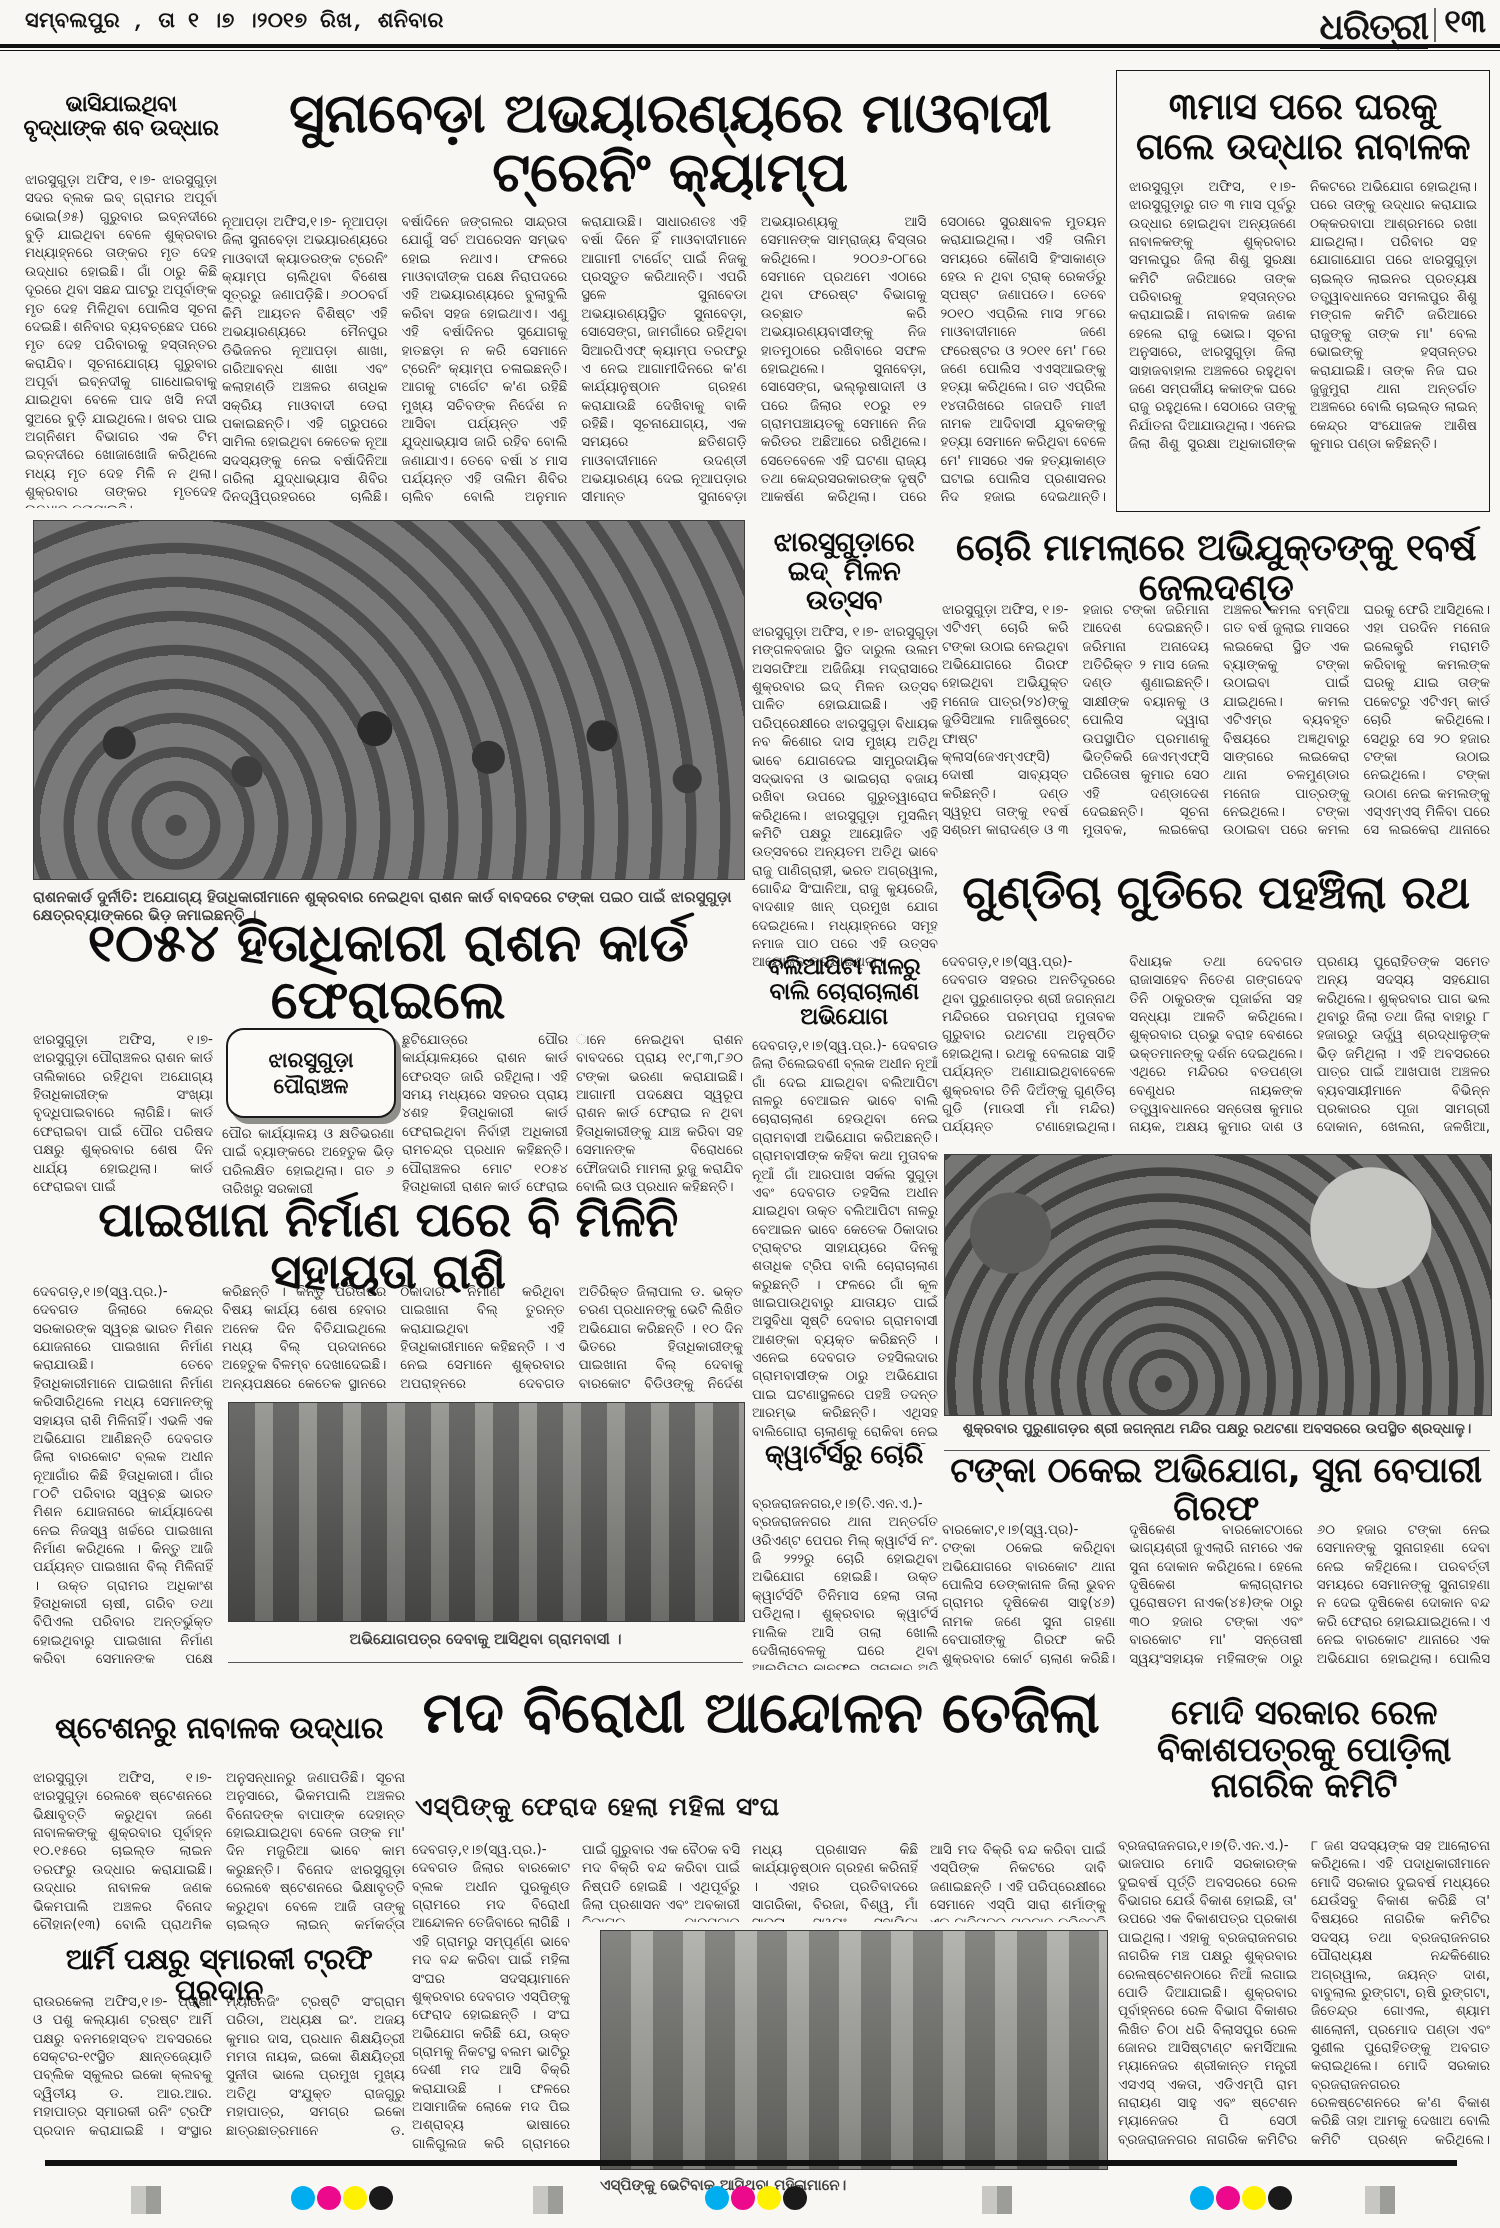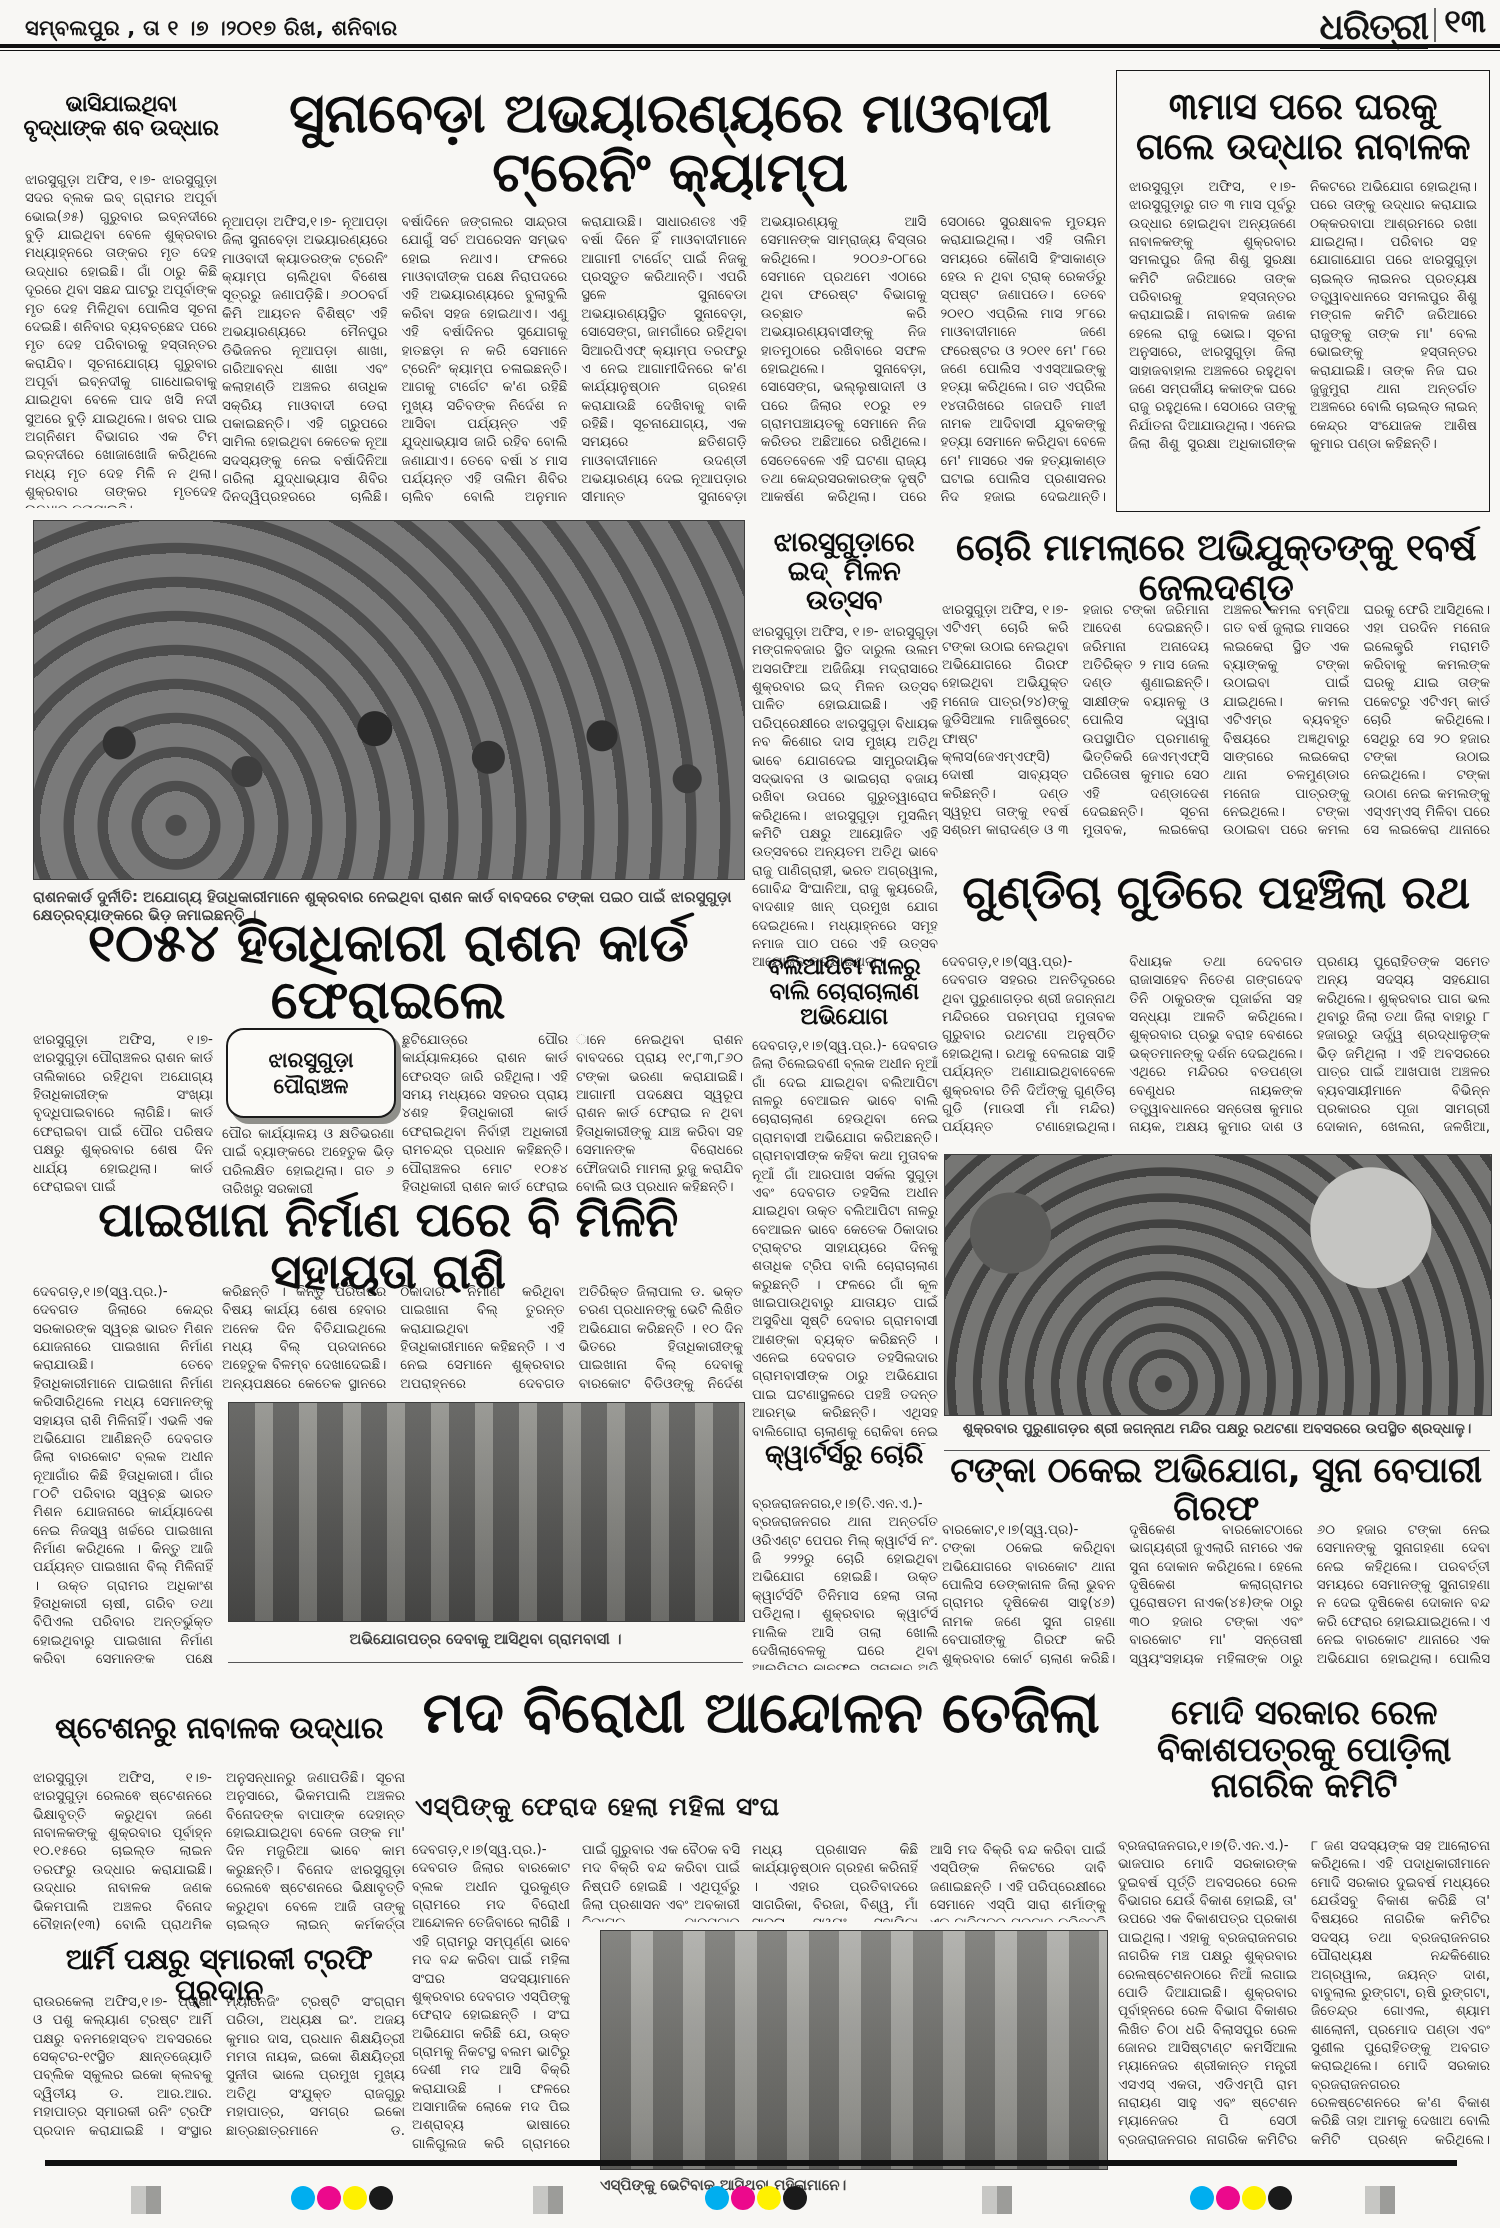--- a/index.html
+++ b/index.html
@@ -47,21 +47,21 @@
   .logo{font-size:36px;font-weight:700;letter-spacing:-1px;border-bottom:3px double #111;text-align:center;}
   .pagenum{font-size:32px;font-weight:700;}
   .vdiv{width:2px;background:#6a6a6a;}
   .subhead{font-weight:600;letter-spacing:1px;}
 </style>
 </head>
 <body>
 
 <div id="page">
 
-  <div class="abs masthead-date" style="left:25px;top:16px;">ସମ୍ବଲପୁର , ତା ୧ ।୭ ।୨୦୧୭ ରିଖ, ଶନିବାର</div>
+  <div class="abs masthead-date" style="left:25px;top:9px;font-family:Liberation Mono, monospace;">ସମ୍ବଲପୁର , ତା ୧ ।୭ ।୨୦୧୭ ରିଖ, ଶନିବାର</div>
   <div class="abs logo" style="right:72px;top:6px;">ଧରିତ୍ରୀ</div>
   <div class="abs vdiv" style="right:64px;top:8px;height:34px;"></div>
   <div class="abs pagenum" style="right:14px;top:2px;">୧୩</div>
   <div class="abs rule" style="left:0;top:44px;width:1500px;height:4px;"></div>
   <div class="abs rule" style="left:0;top:50px;width:1500px;height:1px;"></div>
 
   <div class="abs hl center" style="left:22px;top:92px;width:198px;font-size:22px;">ଭାସିଯାଇଥିବା ବୃଦ୍ଧାଙ୍କ ଶବ ଉଦ୍ଧାର</div>
   <div class="abs body-text" style="left:25px;top:170px;width:192px;height:338px;">ଝାରସୁଗୁଡ଼ା ଅଫିସ, ୧।୭- ଝାରସୁଗୁଡ଼ା ସଦର ବ୍ଲକ ଇବ୍ ଗ୍ରାମର ଅପୂର୍ବା ଭୋଇ(୬୫) ଗୁରୁବାର ଇବ୍‌ନଦୀରେ ବୁଡ଼ି ଯାଇଥିବା ବେଳେ ଶୁକ୍ରବାର ମଧ୍ୟାହ୍ନରେ ତାଙ୍କର ମୃତ ଦେହ ଉଦ୍ଧାର ହୋଇଛି। ଗାଁ ଠାରୁ କିଛି ଦୂରରେ ଥିବା ସଛନ୍ଦ ଘାଟରୁ ଅପୂର୍ବାଙ୍କ ମୃତ ଦେହ ମିଳିଥିବା ପୋଲିସ ସୂଚନା ଦେଇଛି। ଶନିବାର ବ୍ୟବଚ୍ଛେଦ ପରେ ମୃତ ଦେହ ପରିବାରକୁ ହସ୍ତାନ୍ତର କରାଯିବ। ସୂଚନାଯୋଗ୍ୟ ଗୁରୁବାର ଅପୂର୍ବା ଇବ୍‌ନଦୀକୁ ଗାଧୋଇବାକୁ ଯାଇଥିବା ବେଳେ ପାଦ ଖସି ନଦୀ ସୁଅରେ ବୁଡ଼ି ଯାଇଥିଲେ। ଖବର ପାଇ ଅଗ୍ନିଶମ ବିଭାଗର ଏକ ଟିମ୍ ଇବ୍‌ନଦୀରେ ଖୋଜାଖୋଜି କରିଥିଲେ ମଧ୍ୟ ମୃତ ଦେହ ମିଳି ନ ଥିଲା। ଶୁକ୍ରବାର ତାଙ୍କର ମୃତଦେହ ଉଦ୍ଧାର କରାଯାଇଛି।</div>
 
   <div class="abs hl" style="left:228px;top:84px;width:884px;font-size:55px;text-align:center;">ସୁନାବେଡ଼ା ଅଭୟାରଣ୍ୟରେ ମାଓବାଦୀ ଟ୍ରେନିଂ କ୍ୟାମ୍ପ</div>

